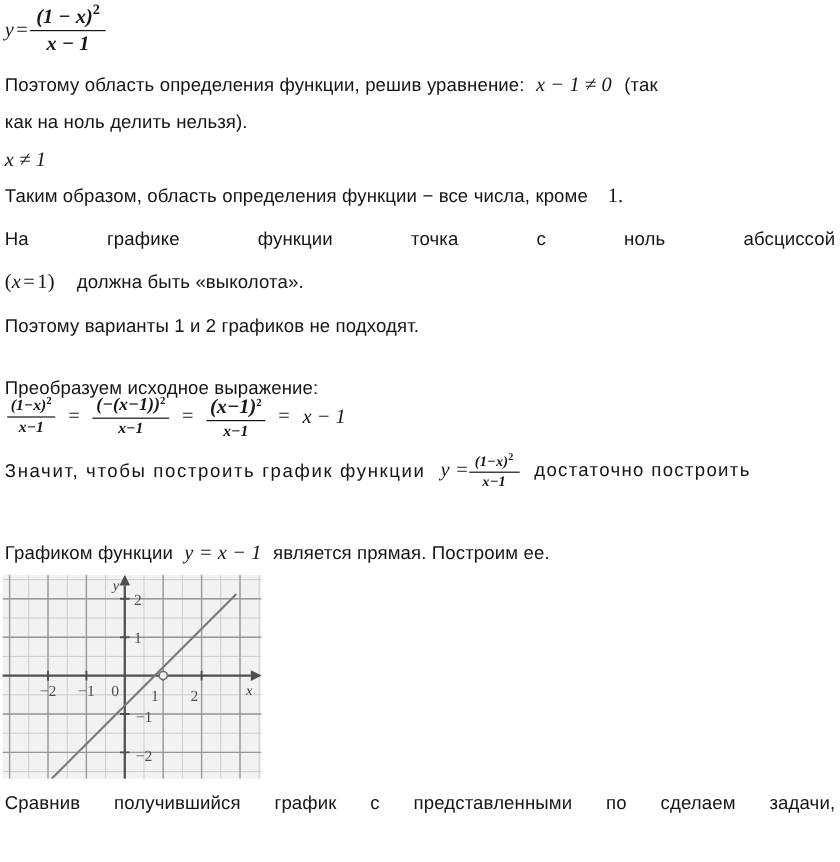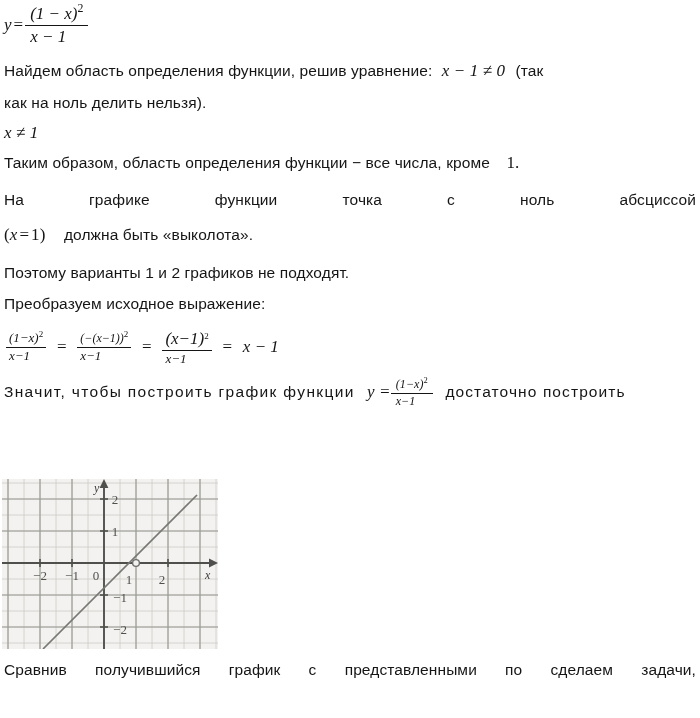--- a/index.html
+++ b/index.html
@@ -59,23 +59,24 @@
     font-family: "Liberation Serif", serif;
     font-style: normal;
     font-size: 17px;
     padding: 0 2px;
   }
 
   
   .frac {
     display: inline-block;
     vertical-align: middle;
-    text-align: left;
+    text-align: center;
     position: relative;
     top: -1px;
+    font-weight: bold;
   }
   .frac .num {
     display: block;
     padding: 0 5px 1px 5px;
     border-bottom: 1.4px solid #151515;
     line-height: 1.15;
   }
   .frac .den {
     display: block;
     padding: 1px 5px 0 5px;
@@ -125,21 +126,21 @@
 <div class="page">
 
   <div id="top-formula">
     <span class="mi">y</span><span class="op">=</span><span class="frac">
       <span class="num"><span class="mi">(1 − x)</span><sup class="sq mn">2</sup></span>
       <span class="den mi">x − 1</span>
     </span>
   </div>
 
   <div class="line jnolast" style="top:62px;">
-    <span>Найдем область определения функции, решив уравнение:</span>
+    <span>Поэтому область определения функции, решив уравнение:</span>
     <span class="mi" style="padding-left:5px;margin-top:42px;">x − 1 ≠ 0</span>
     <span style="padding-left:6px;">(так</span>
   </div>
 
   <div class="line" style="top:95px;">как на ноль делить нельзя).</div>
 
   <div class="line" style="top:124px;">
     <span class="mi">x ≠ 1</span>
   </div>
 
@@ -149,30 +150,30 @@
   </div>
 
   <div class="line justify" style="top:192px;">На графике функции точка с ноль абсциссой</div>
   <div class="line" style="top:226px;">
     <span class="mi"><span class="mn">(</span><span class="mi">x</span><span class="op">=</span><span class="mn">1)</span></span>
     <span style="padding-left:14px;">должна быть «выколота».</span>
   </div>
 
   <div class="line" style="top:265px;">Поэтому варианты 1 и 2 графиков не подходят.</div>
 
-  <div class="line" style="top:296px;">Преобразуем исходное выражение:</div>
+  <div class="line" style="top:316px;">Преобразуем исходное выражение:</div>
 
   <div id="chain">
     <span class="frac small">
       <span class="num"><span class="mi" style="font-size:13px">(1−x)</span><sup class="sq mn" style="font-size:9px">2</sup></span>
       <span class="den mi" style="font-size:13px">x−1</span>
     </span>
     <span class="op" style="padding:0 7px;">=</span>
     <span class="frac small">
-      <span class="num"><span class="mi" style="font-size:12px">(−(x−1))</span><sup class="sq mn" style="font-size:9px">2</sup></span>
+      <span class="num"><span class="mi" style="font-size:15px">(−(x−1))</span><sup class="sq mn" style="font-size:9px">2</sup></span>
       <span class="den mi" style="font-size:13px">x−1</span>
     </span>
     <span class="op" style="padding:0 7px;">=</span>
     <span class="frac small">
       <span class="num"><span class="mi" style="font-size:17px">(x−1)</span><sup class="sq mn" style="font-size:9px">2</sup></span>
       <span class="den mi" style="font-size:13px">x−1</span>
     </span>
     <span class="op" style="padding:0 7px;">=</span>
     <span class="mi" style="font-size:17px">x − 1</span>
   </div>
@@ -180,20 +181,25 @@
   <div class="line" style="top:378px; width:692px; white-space:nowrap;">
     <span style="letter-spacing:1.35px;">Значит, чтобы построить график функции</span>
     <span class="mi" style="padding-left:8px;">y =</span><span class="frac" style="font-size:12px; top:0px;">
       <span class="num"><span class="mi" style="font-size:12px">(1−x)</span><sup class="sq mn" style="font-size:8.5px">2</sup></span>
       <span class="den mi" style="font-size:12px">x−1</span>
     </span>
     <span style="padding-left:8px; letter-spacing:1.1px;">достаточно построить</span>
   </div>
 
 
+  <div class="line" style="top:452px;">
+    <span>Графиком функции</span>
+    <span class="mi" style="padding-left:5px;">y = x − 1</span>
+    <span style="padding-left:5px;">является прямая. Построим ее.</span>
+  </div>
 
   <div id="graph-figure">
     <svg width="216" height="170" viewBox="0 0 216 170">
       <defs>
         <clipPath id="plotclip">
             <rect x="0" y="0" width="216" height="170"></rect>
           </clipPath>
       </defs>
 
       <rect x="0" y="0" width="216" height="170" fill="#f3f2f0"></rect>

